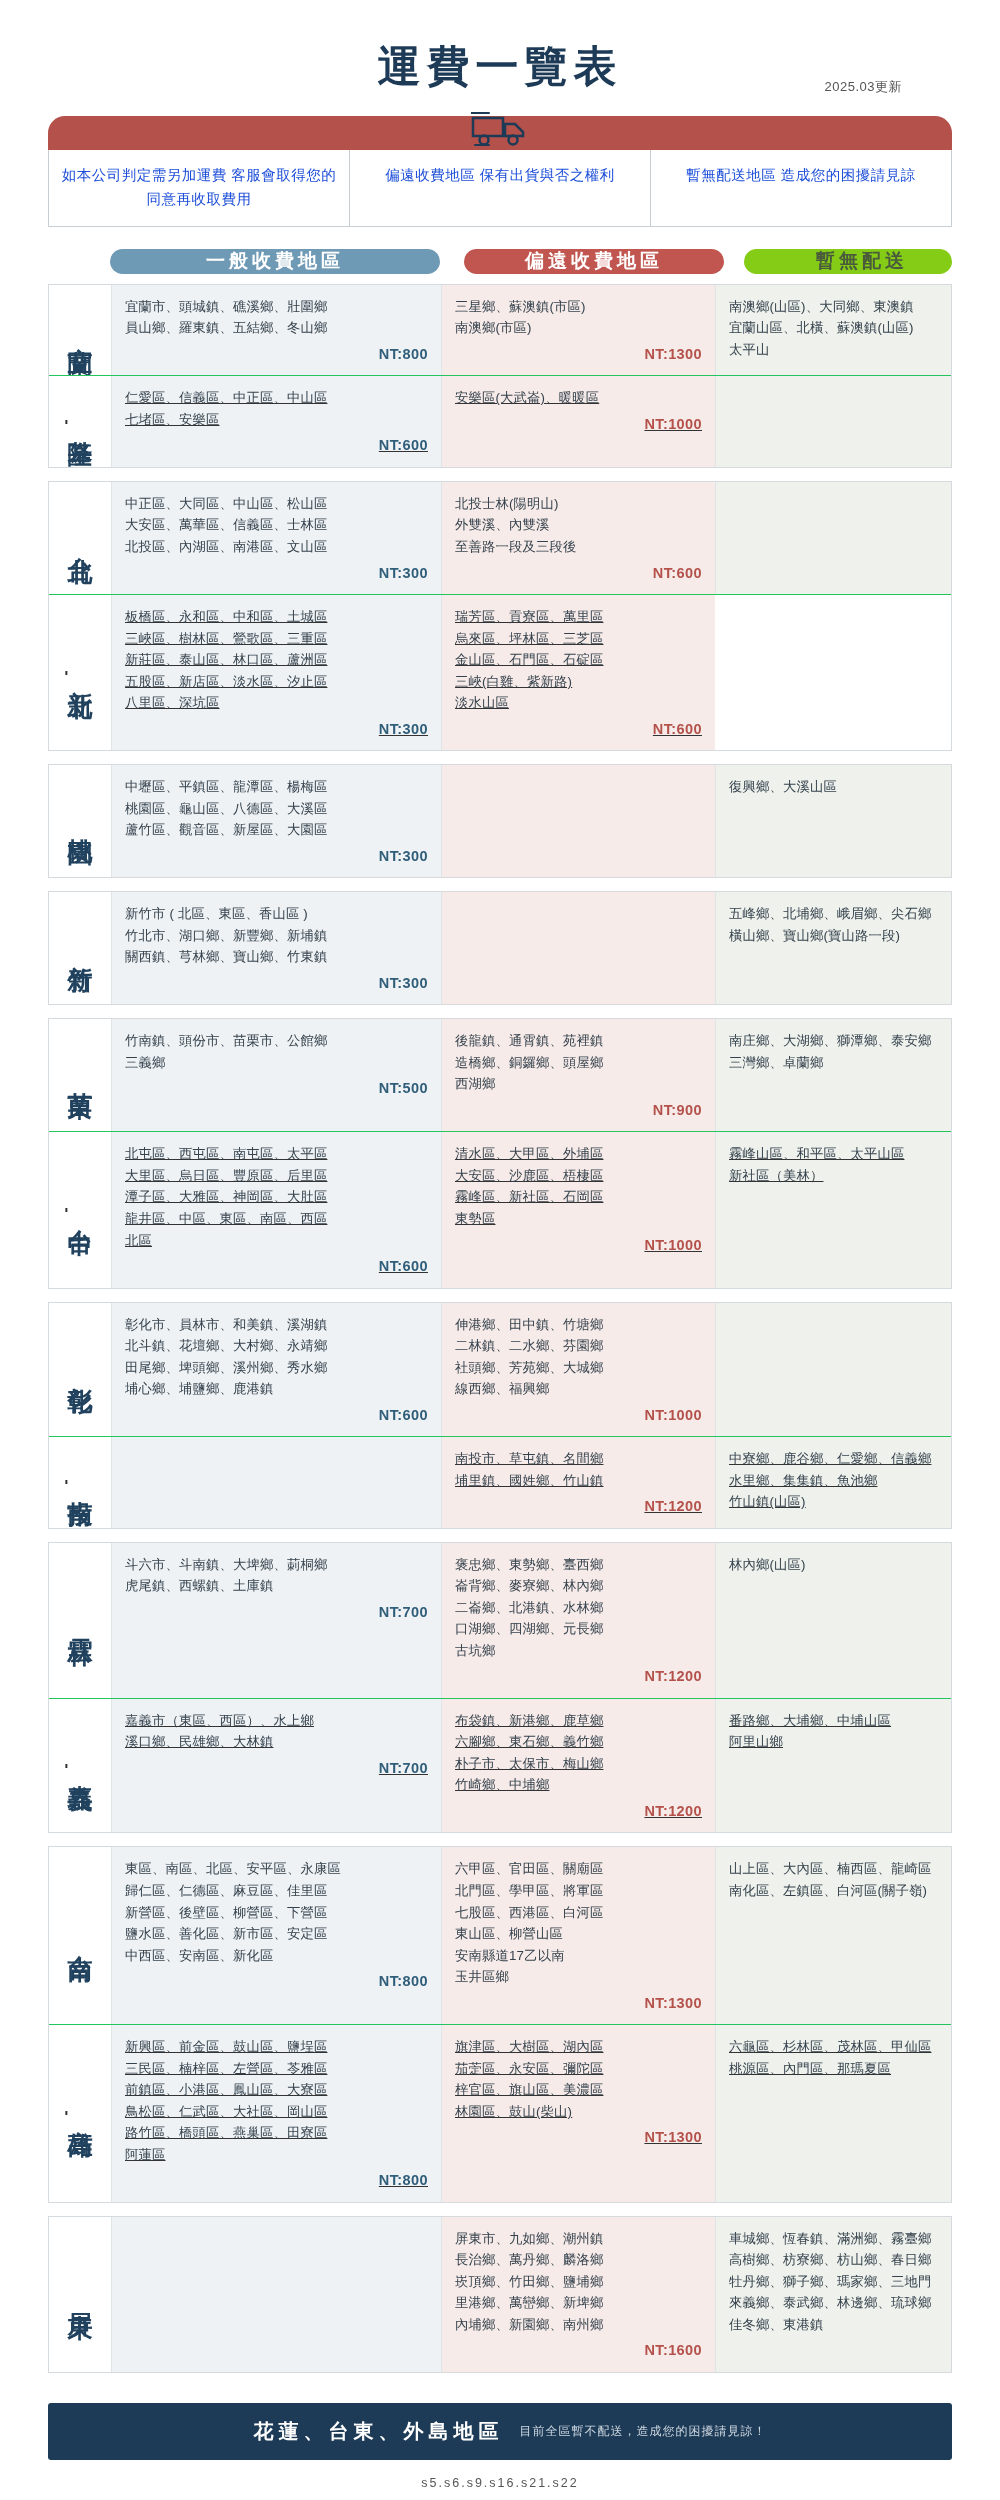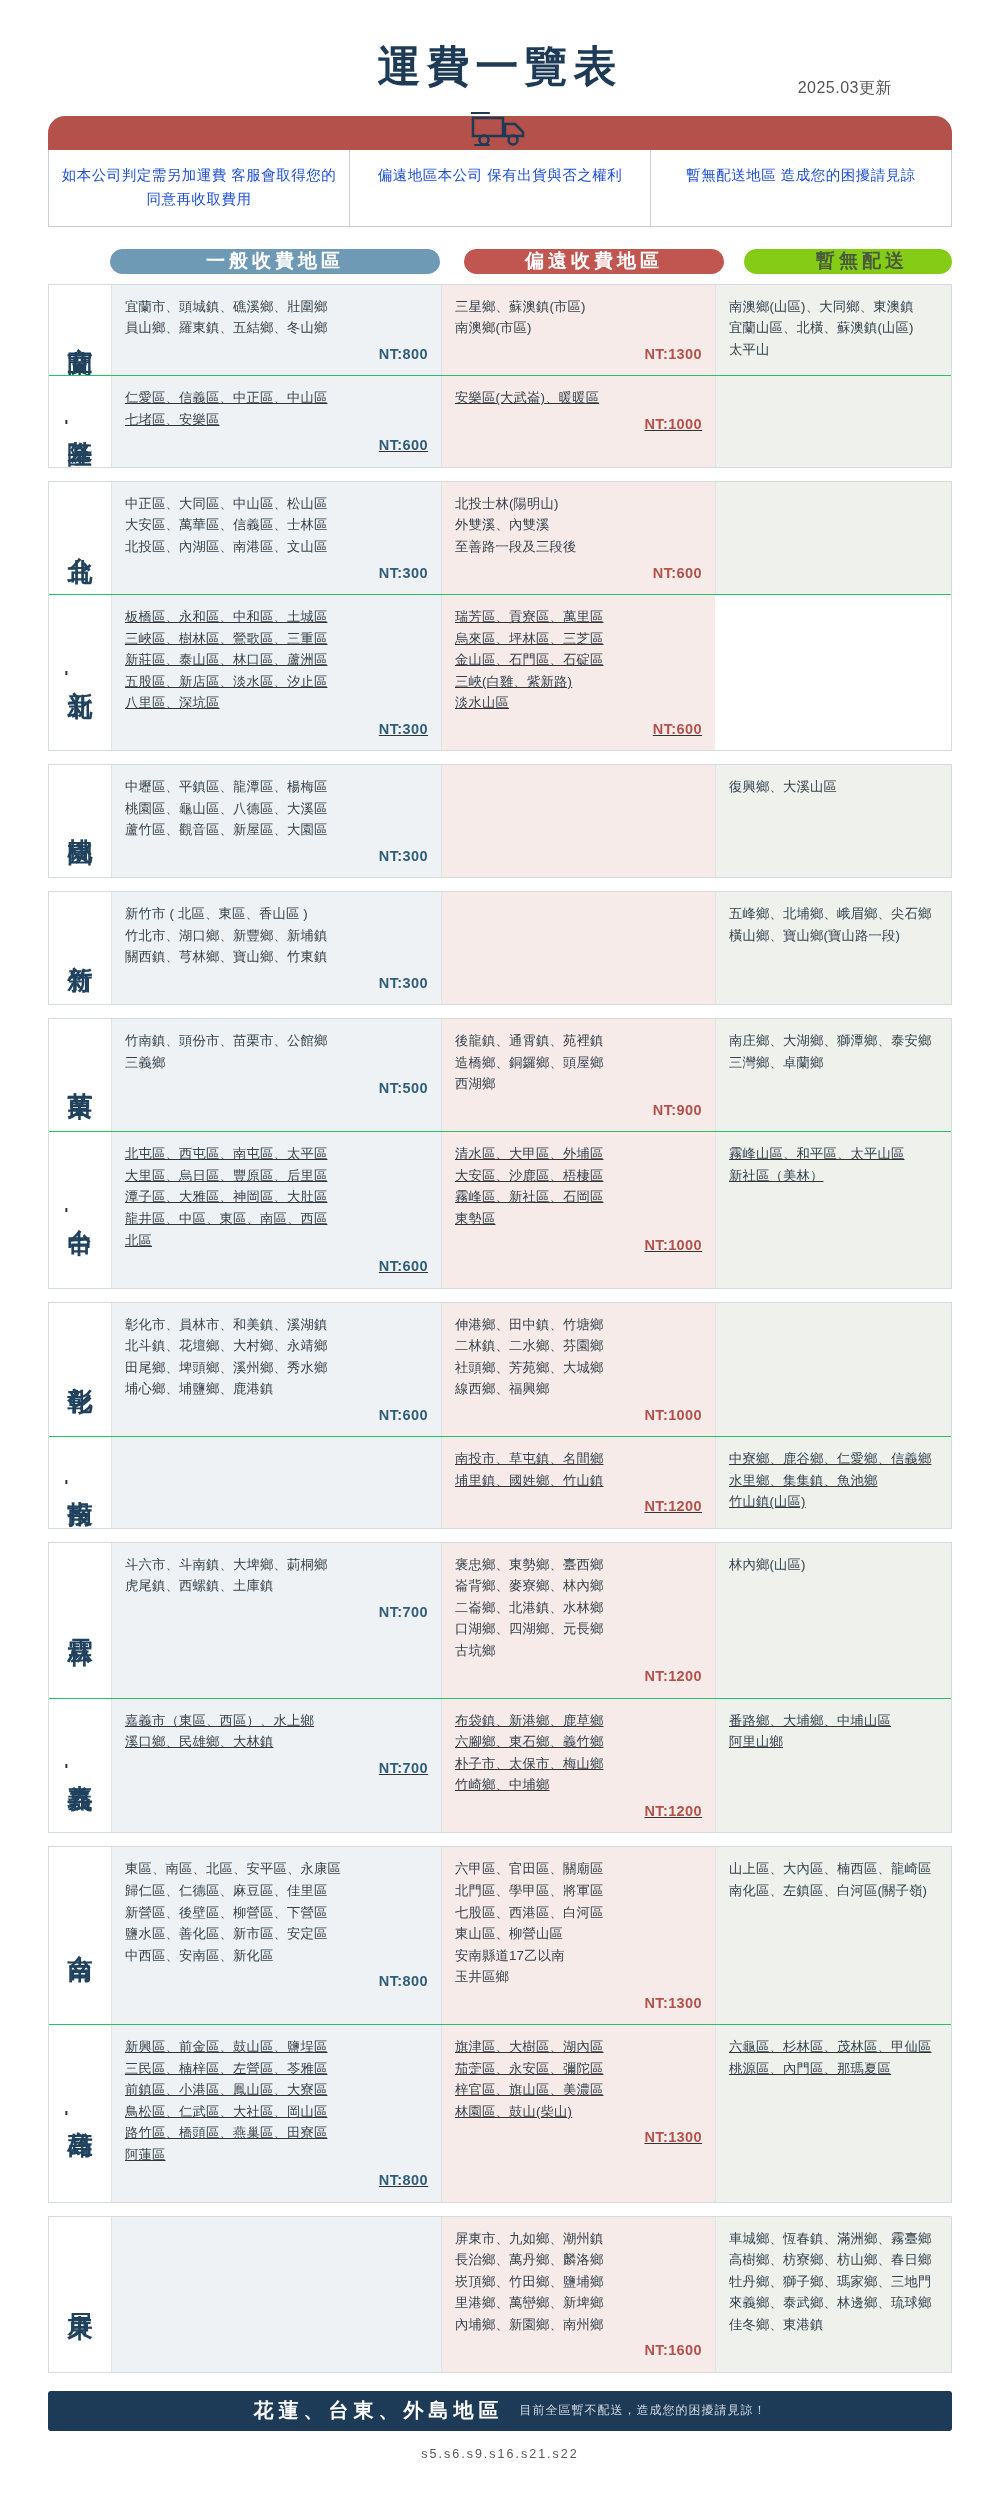--- a/index.html
+++ b/index.html
@@ -32,23 +32,23 @@
   .title {
     font-size:43px;
     font-weight:bold;
     letter-spacing:6px;
     color:#1d3a56;
     font-family:"DejaVu Sans","Liberation Sans",sans-serif;
   }
   .truck-icon { width:58px; height:40px; }
   .update-date {
     position:absolute;
-    right:60px;
+    right:50px;
     top:78px;
-    font-size:16px;
+    font-size:13px;
     color:#555;
     letter-spacing:0.5px;
   }
   
   .red-bar {
     height:34px;
     background:#b4514b;
     border-radius:17px 17px 0 0;
     margin-top:6px;
   }
@@ -135,24 +135,24 @@
     font-weight:bold;
     font-size:14.5px;
     margin-top:4px;
     letter-spacing:0.4px;
   }
   .cell.general .price { color:#2f5d7a; }
   .cell.remote .price  { color:#b4514b; }
   .txt { display:block; white-space:pre-line; }
   
   .footer-bar {
-    margin-top:18px;
+    margin-top:30px;
     background:#1d3a56;
     color:#ffffff;
-    height:40px;
+    height:57px;
     display:flex;
     align-items:center;
     justify-content:center;
     gap:16px;
     border-radius:3px;
     padding-left:20px;
   }
   .footer-main { font-size:20px; letter-spacing:5px; font-weight:bold;}
   .footer-sub { font-size:12px; letter-spacing:1px; color:#cfd9e2; }
   .footer-code {
@@ -182,21 +182,21 @@
       </span>
     </div>
     <div class="update-date">2025.03更新</div>
   </div>
 
   <div class="red-bar"></div>
 
   <div class="notes">
     <div class="note">如本公司判定需另加運費
 客服會取得您的同意再收取費用</div>
-    <div class="note">偏遠地區本公司
+    <div class="note">偏遠收費地區
 保有出貨與否之權利</div>
     <div class="note">暫無配送地區
 造成您的困擾請見諒</div>
   </div>
 
   <div class="colhead">
     <div class="spacer"></div>
     <div class="ch general">一般收費地區</div>
     <div class="ch remote">偏遠收費地區</div>
     <div class="ch none">暫無配送</div>

